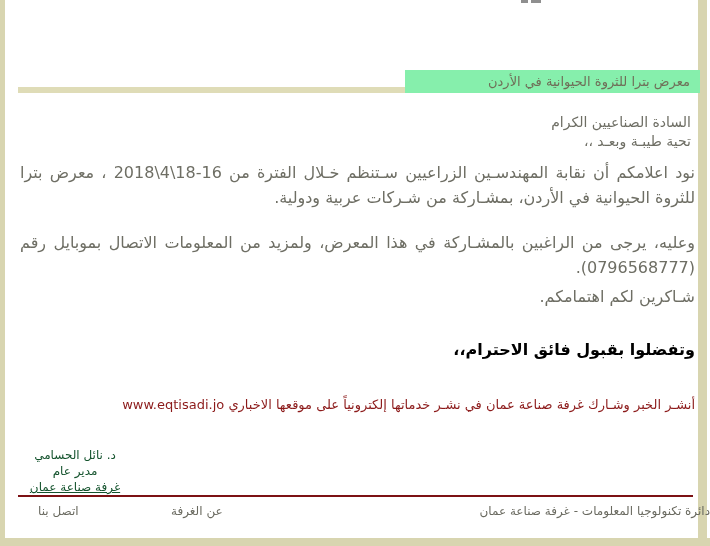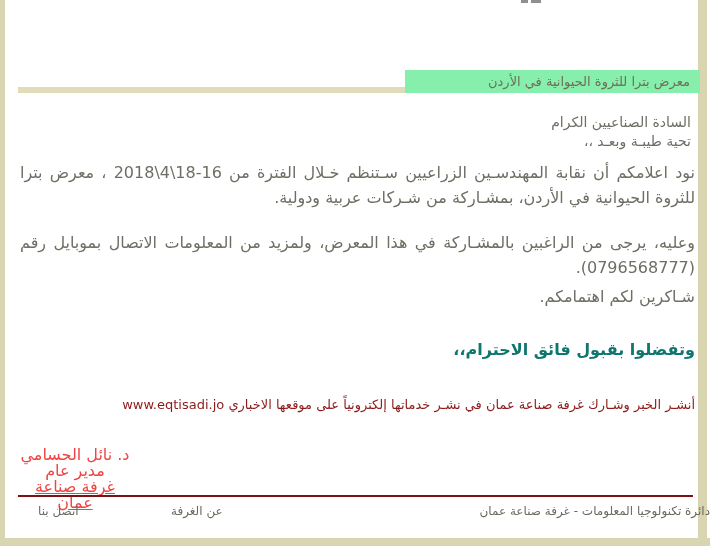--- a/index.html
+++ b/index.html
@@ -32,28 +32,28 @@
   .title-underline { position: absolute; bottom: 0; left: 18px; right: 305px; height: 6px; background: #dfdcb7; }
   
   .letter {
     position: absolute; top: 111px; right: 15px; left: 20px;
     direction: rtl; text-align: right; color: #6e6e64;
   }
   .sal   { font-size: 14px; line-height: 15px; margin: 4px; }
   .para  { font-size: 16px; line-height: 25px; margin: 11px 0 0 0; text-align: justify; }
   .para2 { margin-top: 20px; }
   .thanks { font-size: 16px; line-height: 25px; margin: 4px 0 0 0; }
-  .closing { font-size: 16px; line-height: 25px; font-weight: bold; color: #0f766e; margin: 28px 0 0 0; }
+  .closing { font-size: 16px; line-height: 25px; font-weight: bold; color: #000000; margin: 28px 0 0 0; }
   .promo { font-size: 13px; line-height: 17px; color: #8c1a1a; margin: 34px 0 0 0; }
   .promo-url { direction: ltr; unicode-bidi: embed; }
   
   .signature {
     position: absolute; top: 447px; left: 18px; width: 114px;
     direction: rtl; text-align: center;
-    color: #ef4444; font-size: 16px; line-height: 16px;
+    color: #14532d; font-size: 12px; line-height: 16px;
   }
   .sig-org { text-decoration: underline; }
   
   .divider { position: absolute; top: 495px; left: 18px; width: 675px; height: 2px; background: #7c1114; }
   .footer { position: absolute; top: 504px; left: 16px; width: 710px; height: 16px; font-size: 12px; color: #6a6a60; }
   .footer-contact { position: absolute; left: 22px; cursor: pointer; }
   .footer-about   { position: absolute; left: 155px; cursor: pointer; }
   .footer-dept    { position: absolute; right: 16px; direction: rtl; }
 </style>
 </head>

